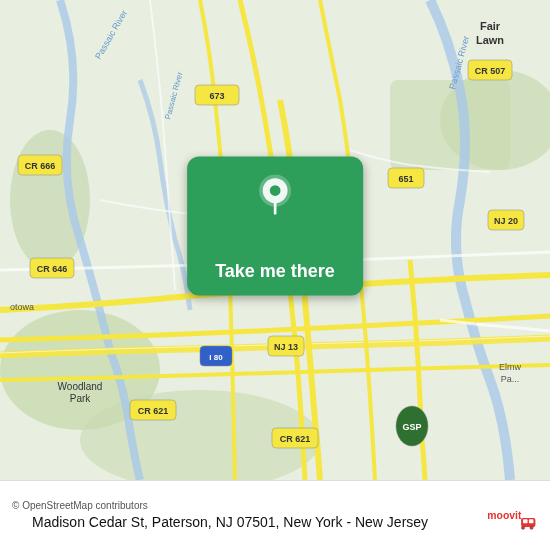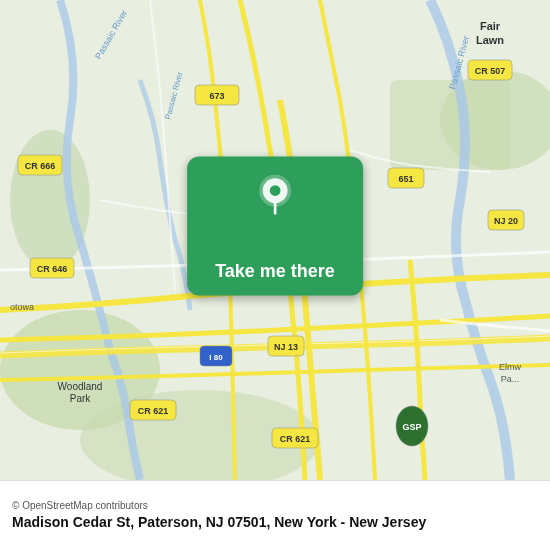--- a/index.html
+++ b/index.html
@@ -79,23 +79,24 @@
     }
 
     #copyright-text {
       font-size: 10px;
       color: #555;
       margin-bottom: 2px;
     }
 
     #address-text {
       font-size: 14px;
-      font-weight: bold;
+      font-weight: normal;
       color: #111;
       line-height: 1.3;
+      margin-left: 20px;
     }
 
     #moovit-logo {
       display: flex;
       align-items: center;
       margin-left: 10px;
     }
 
     #moovit-logo-img {
       width: 52px;
@@ -205,13 +206,25 @@
     </div>
   </div>
 </div>
 
 <div id="info-bar">
   <div id="info-text-block">
     <div id="copyright-text">© OpenStreetMap contributors</div>
     <div id="address-text">Madison Cedar St, Paterson, NJ 07501, New York - New Jersey</div>
   </div>
 
+  <div id="moovit-logo">
+    <svg id="moovit-logo-img" viewBox="0 0 80 50" xmlns="http://www.w3.org/2000/svg">
+
+      <text x="2" y="30" font-size="16" font-weight="bold" fill="#e63333" font-family="Arial">moovit</text>
+
+      <rect x="54" y="28" width="22" height="14" rx="3" fill="#e63333"></rect>
+      <rect x="57" y="30" width="7" height="6" rx="1" fill="white"></rect>
+      <rect x="66" y="30" width="7" height="6" rx="1" fill="white"></rect>
+      <circle cx="57" cy="43" r="2.5" fill="#e63333" stroke="#555" stroke-width="1"></circle>
+      <circle cx="70" cy="43" r="2.5" fill="#e63333" stroke="#555" stroke-width="1"></circle>
+    </svg>
+  </div>
 </div>
 
 </body></html>

